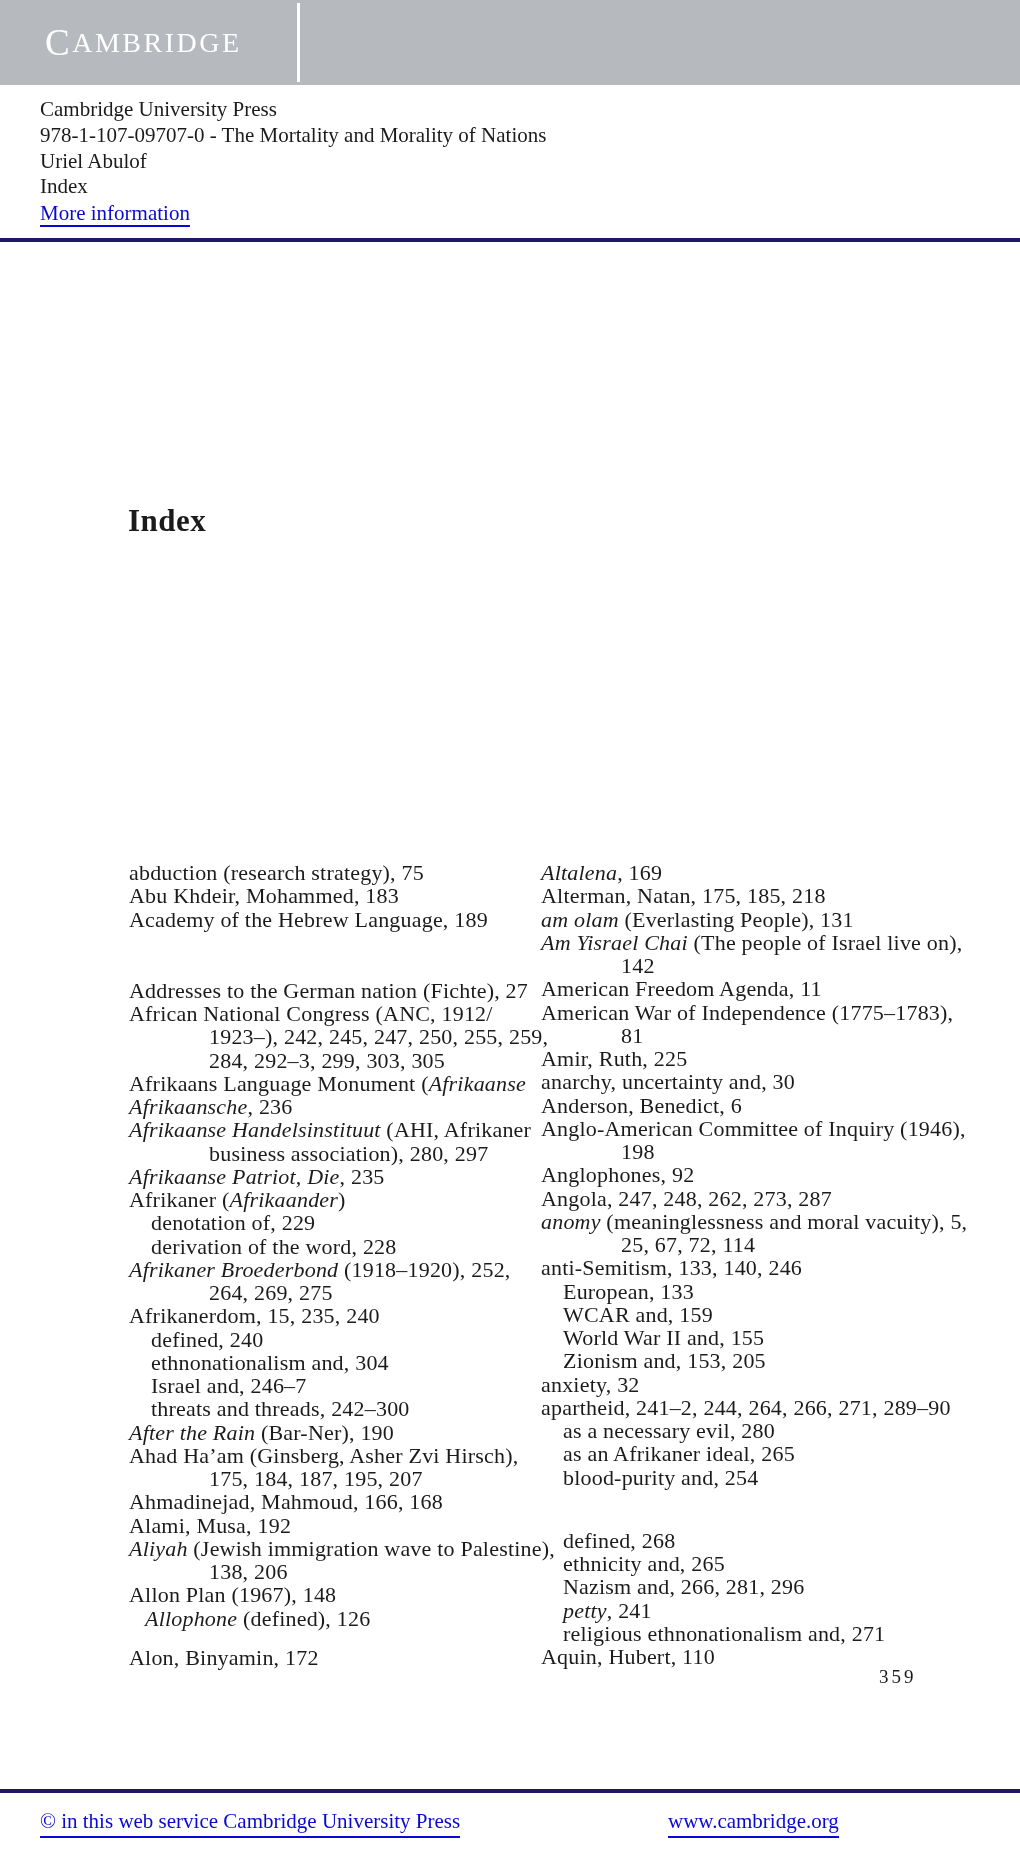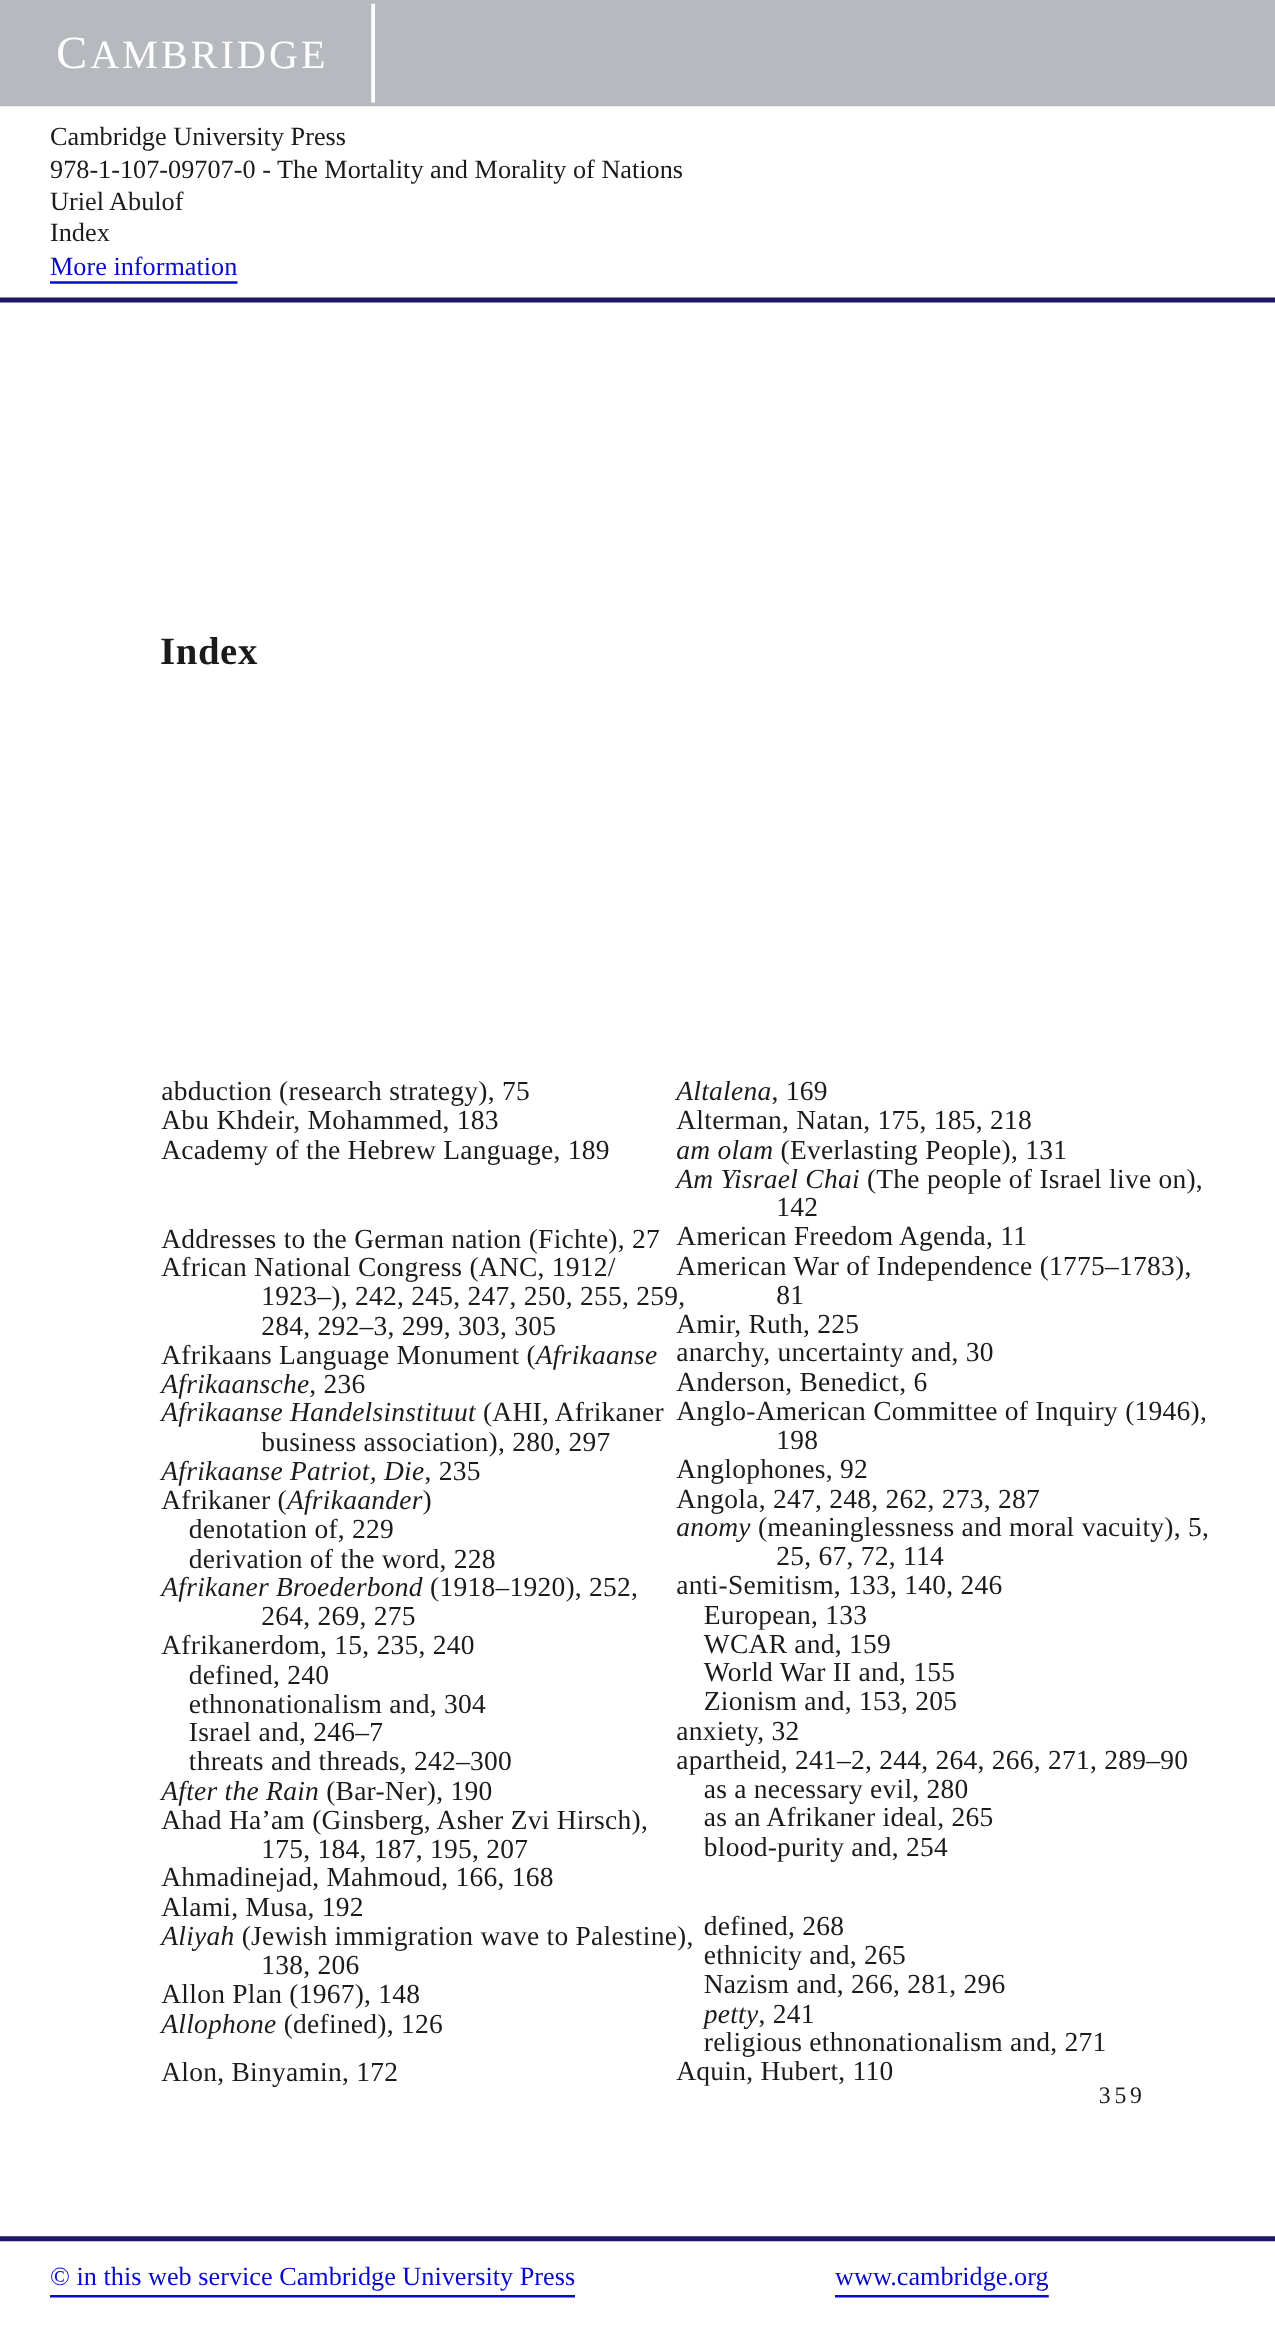--- a/index.html
+++ b/index.html
@@ -12,21 +12,21 @@
   .page{
     position:relative;width:1020px;height:1872px;background:#ffffff;
     font-family:"Liberation Serif", serif;color:var(--text_black);
     overflow:hidden;
   }
   
   .banner{position:absolute;left:0;top:0;width:1020px;height:85px;background:var(--banner_gray);}
   .banner-divider{position:absolute;left:297px;top:3px;bottom:3px;width:3px;background:#ffffff;}
   .logo{position:absolute;left:45px;top:0;height:85px;display:flex;align-items:center;color:#ffffff;letter-spacing:2.5px;}
   .logo .logo-c{font-size:37px;line-height:1;}
-  .logo .logo-rest{font-size:32px;line-height:1;}
+  .logo .logo-rest{font-size:28px;line-height:1;}
   
   .header{position:absolute;left:40px;top:97px;font-size:21px;line-height:25.8px;}
   .link{color:var(--link_blue);text-decoration:none;border-bottom:2px solid var(--link_blue);cursor:pointer;text-align:right;}
   .header .link{display:inline-block;line-height:23px;margin-top:2px;}
   
   .rule{position:absolute;left:0;width:1020px;height:4px;background:var(--rule_navy);}
   .rule-top{top:238px;}
   .rule-bottom{top:1789px;}
   
   .index-heading{position:absolute;left:128px;top:503px;margin:0;font-size:31px;font-weight:bold;letter-spacing:0.5px;}
@@ -92,21 +92,21 @@
       <div class="iline" style="padding-left: 22px;"><span>Israel and, 246–7</span></div>
       <div class="iline" style="padding-left: 22px;"><span>threats and threads, 242–300</span></div>
       <div class="iline" style="padding-left: 0px;"><span class="it">After the Rain</span><span> (Bar-Ner), 190</span></div>
       <div class="iline" style="padding-left: 0px;"><span>Ahad Ha’am (Ginsberg, Asher Zvi Hirsch),</span></div>
       <div class="iline" style="padding-left: 80px;"><span>175, 184, 187, 195, 207</span></div>
       <div class="iline" style="padding-left: 0px;"><span>Ahmadinejad, Mahmoud, 166, 168</span></div>
       <div class="iline" style="padding-left: 0px;"><span>Alami, Musa, 192</span></div>
       <div class="iline" style="padding-left: 0px;"><span class="it">Aliyah</span><span> (Jewish immigration wave to Palestine),</span></div>
       <div class="iline" style="padding-left: 80px;"><span>138, 206</span></div>
       <div class="iline" style="padding-left: 0px;"><span>Allon Plan (1967), 148</span></div>
-      <div class="iline" style="padding-left: 0px;"><span class="it">Allophone</span><span> (defined), 126</span></div>
+      <div class="iline" style="padding-left: 0px; margin-left: 16px;"><span class="it">Allophone</span><span> (defined), 126</span></div>
       <div class="iline" style="padding-left: 0px; margin-top: 16px;"><span>Alon, Binyamin, 172</span></div>
     </div>
   <div class="col col2" id="col2">
       <div class="iline" style="padding-left: 0px;"><span class="it">Altalena</span><span>, 169</span></div>
       <div class="iline" style="padding-left: 0px;"><span>Alterman, Natan, 175, 185, 218</span></div>
       <div class="iline" style="padding-left: 0px;"><span class="it">am olam</span><span> (Everlasting People), 131</span></div>
       <div class="iline" style="padding-left: 0px;"><span class="it">Am Yisrael Chai</span><span> (The people of Israel live on),</span></div>
       <div class="iline" style="padding-left: 80px;"><span>142</span></div>
       <div class="iline" style="padding-left: 0px;"><span>American Freedom Agenda, 11</span></div>
       <div class="iline" style="padding-left: 0px;"><span>American War of Independence (1775–1783),</span></div>

